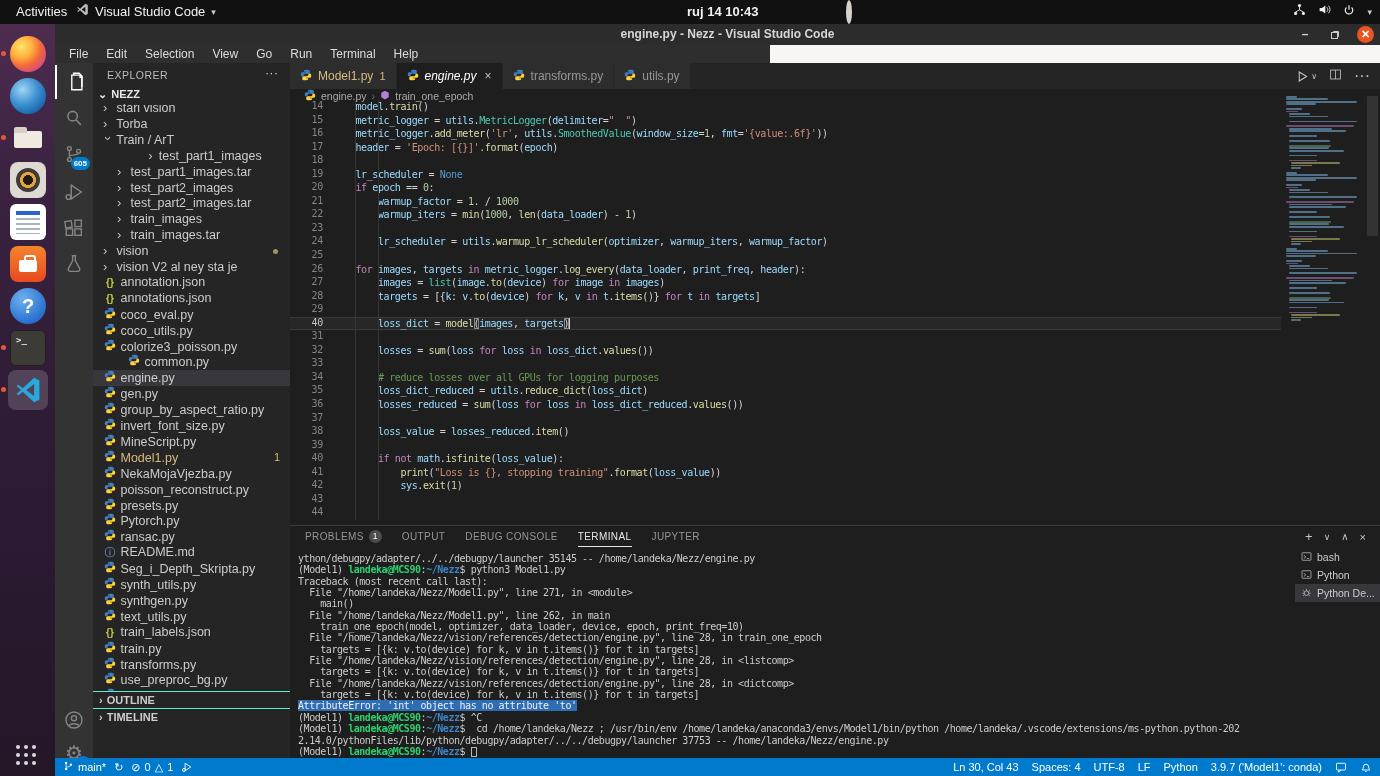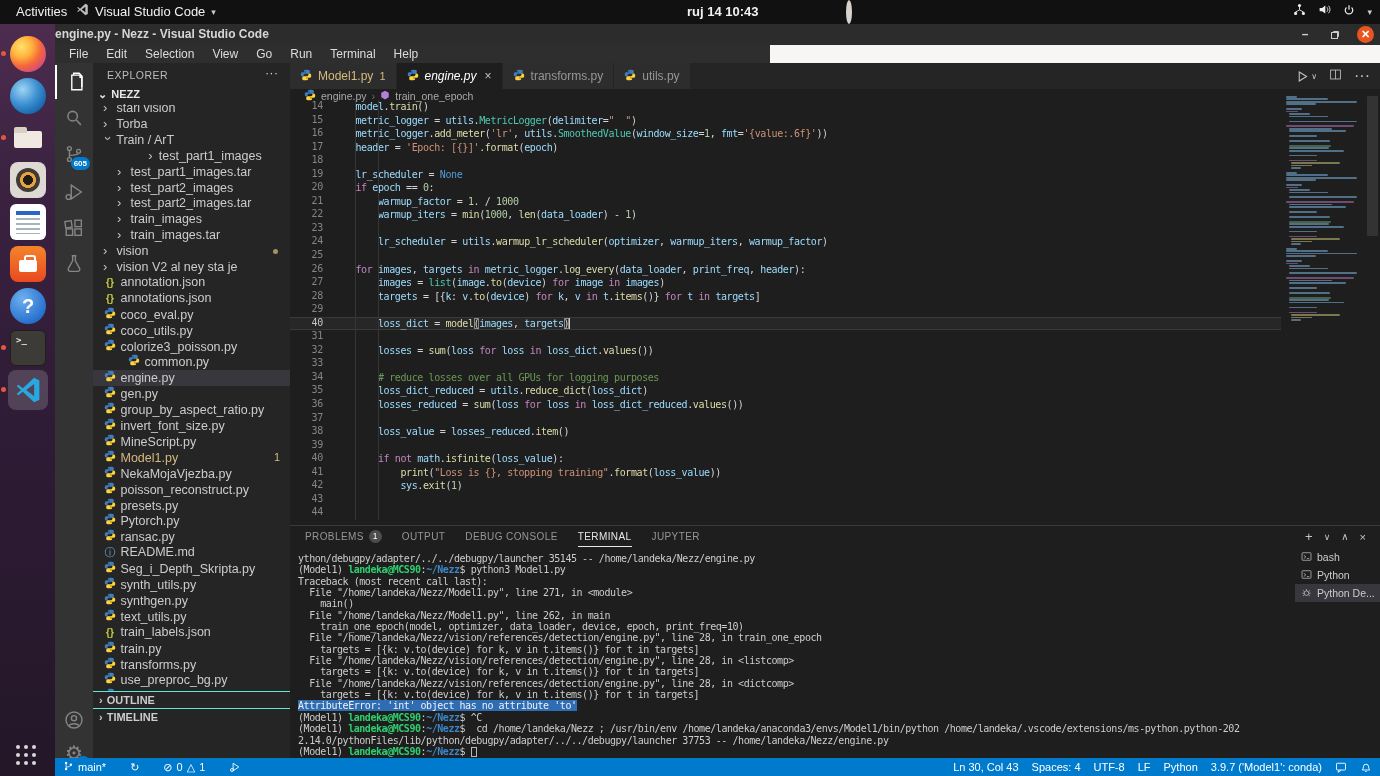--- a/index.html
+++ b/index.html
@@ -44,21 +44,21 @@
   .term-glyph{position:absolute;left:5px;top:3px;font:bold 9px/12px "DejaVu Sans Mono",monospace;color:#eceae6;}
   .di-vscode{display:flex;align-items:center;justify-content:center;}
   #show-apps{position:absolute;left:15px;bottom:10px;width:22px;height:22px;}
   .apps-dot{position:absolute;left:1px;top:1px;width:4px;height:4px;border-radius:50%;background:#d9d9d9;
      box-shadow:8px 0 0 #d9d9d9,16px 0 0 #d9d9d9,0 8px 0 #d9d9d9,8px 8px 0 #d9d9d9,16px 8px 0 #d9d9d9,
                 0 16px 0 #d9d9d9,8px 16px 0 #d9d9d9,16px 16px 0 #d9d9d9;}
 
   
   #win{position:absolute;left:55px;top:24px;width:1325px;height:752px;background:#1e1e1e;}
   #titlebar{position:absolute;left:0;top:0;width:1325px;height:21px;background:#2c2c2c;color:#d6d6d6;
-            font-size:12px;font-weight:bold;text-align:left;line-height:21px;}
+            font-size:12px;font-weight:bold;text-align:center;line-height:21px;padding-left:20px;}
   #win-controls{position:absolute;right:6px;top:0;height:21px;display:flex;align-items:center;gap:14px;}
   .wc{width:16px;height:16px;display:flex;align-items:center;justify-content:center;color:#cfcfcf;font-size:12px;}
   #wc-close{width:17px;height:17px;border-radius:50%;background:#e95420;color:#fff;font-size:11px;font-weight:bold;}
   #menubar{position:absolute;left:0;top:21px;width:1325px;height:18px;background:#2e2e2e;display:flex;align-items:center;padding-left:5px;}
   .menu-item{color:#dcdcdc;font-size:12px;padding:0 9px;line-height:18px;}
   #light-strip{position:absolute;left:715px;top:21px;width:610px;height:18px;background:#f7f6f4;}
 
   
   #activitybar{position:absolute;left:0;top:39px;width:38px;height:695px;background:#333333;}
   .act-item{position:absolute;left:0;width:38px;height:34px;display:flex;align-items:center;justify-content:center;}
@@ -133,21 +133,21 @@
   .t{color:#cccccc}.g{color:#2fce71;font-weight:bold}.bl{color:#3d85c6;font-weight:bold}
   .tsel{background:#2e6db4;color:#f0f0f0;}
   .tcur{display:inline-block;width:6px;height:10px;border:1px solid #b9b9b9;vertical-align:-2px;}
   #termlist{position:absolute;left:1005px;top:22px;width:85px;height:80px;}
   .tl-row{height:18px;display:flex;align-items:center;gap:5px;padding-left:6px;font-size:10.5px;color:#cccccc;}
   .tl-row.sel{background:#37373d;}
 
   
   #statusbar{position:absolute;left:0;top:734px;width:1325px;height:18px;background:#007acc;color:#ffffff;
              font-size:11px;display:flex;align-items:center;}
-  .sb-left{display:flex;align-items:center;gap:24px;margin-left:8px;}
+  .sb-left{display:flex;align-items:center;gap:8px;margin-left:8px;}
   .sb-right{position:absolute;right:8px;display:flex;align-items:center;gap:13px;}
   .sb-item{display:flex;align-items:center;gap:4px;white-space:nowrap;}
   .sb-glyph{font-size:11px;line-height:11px;}
 </style>
 </head>
 <body>
 
 <div id="screen">
 
   <div id="topbar">

